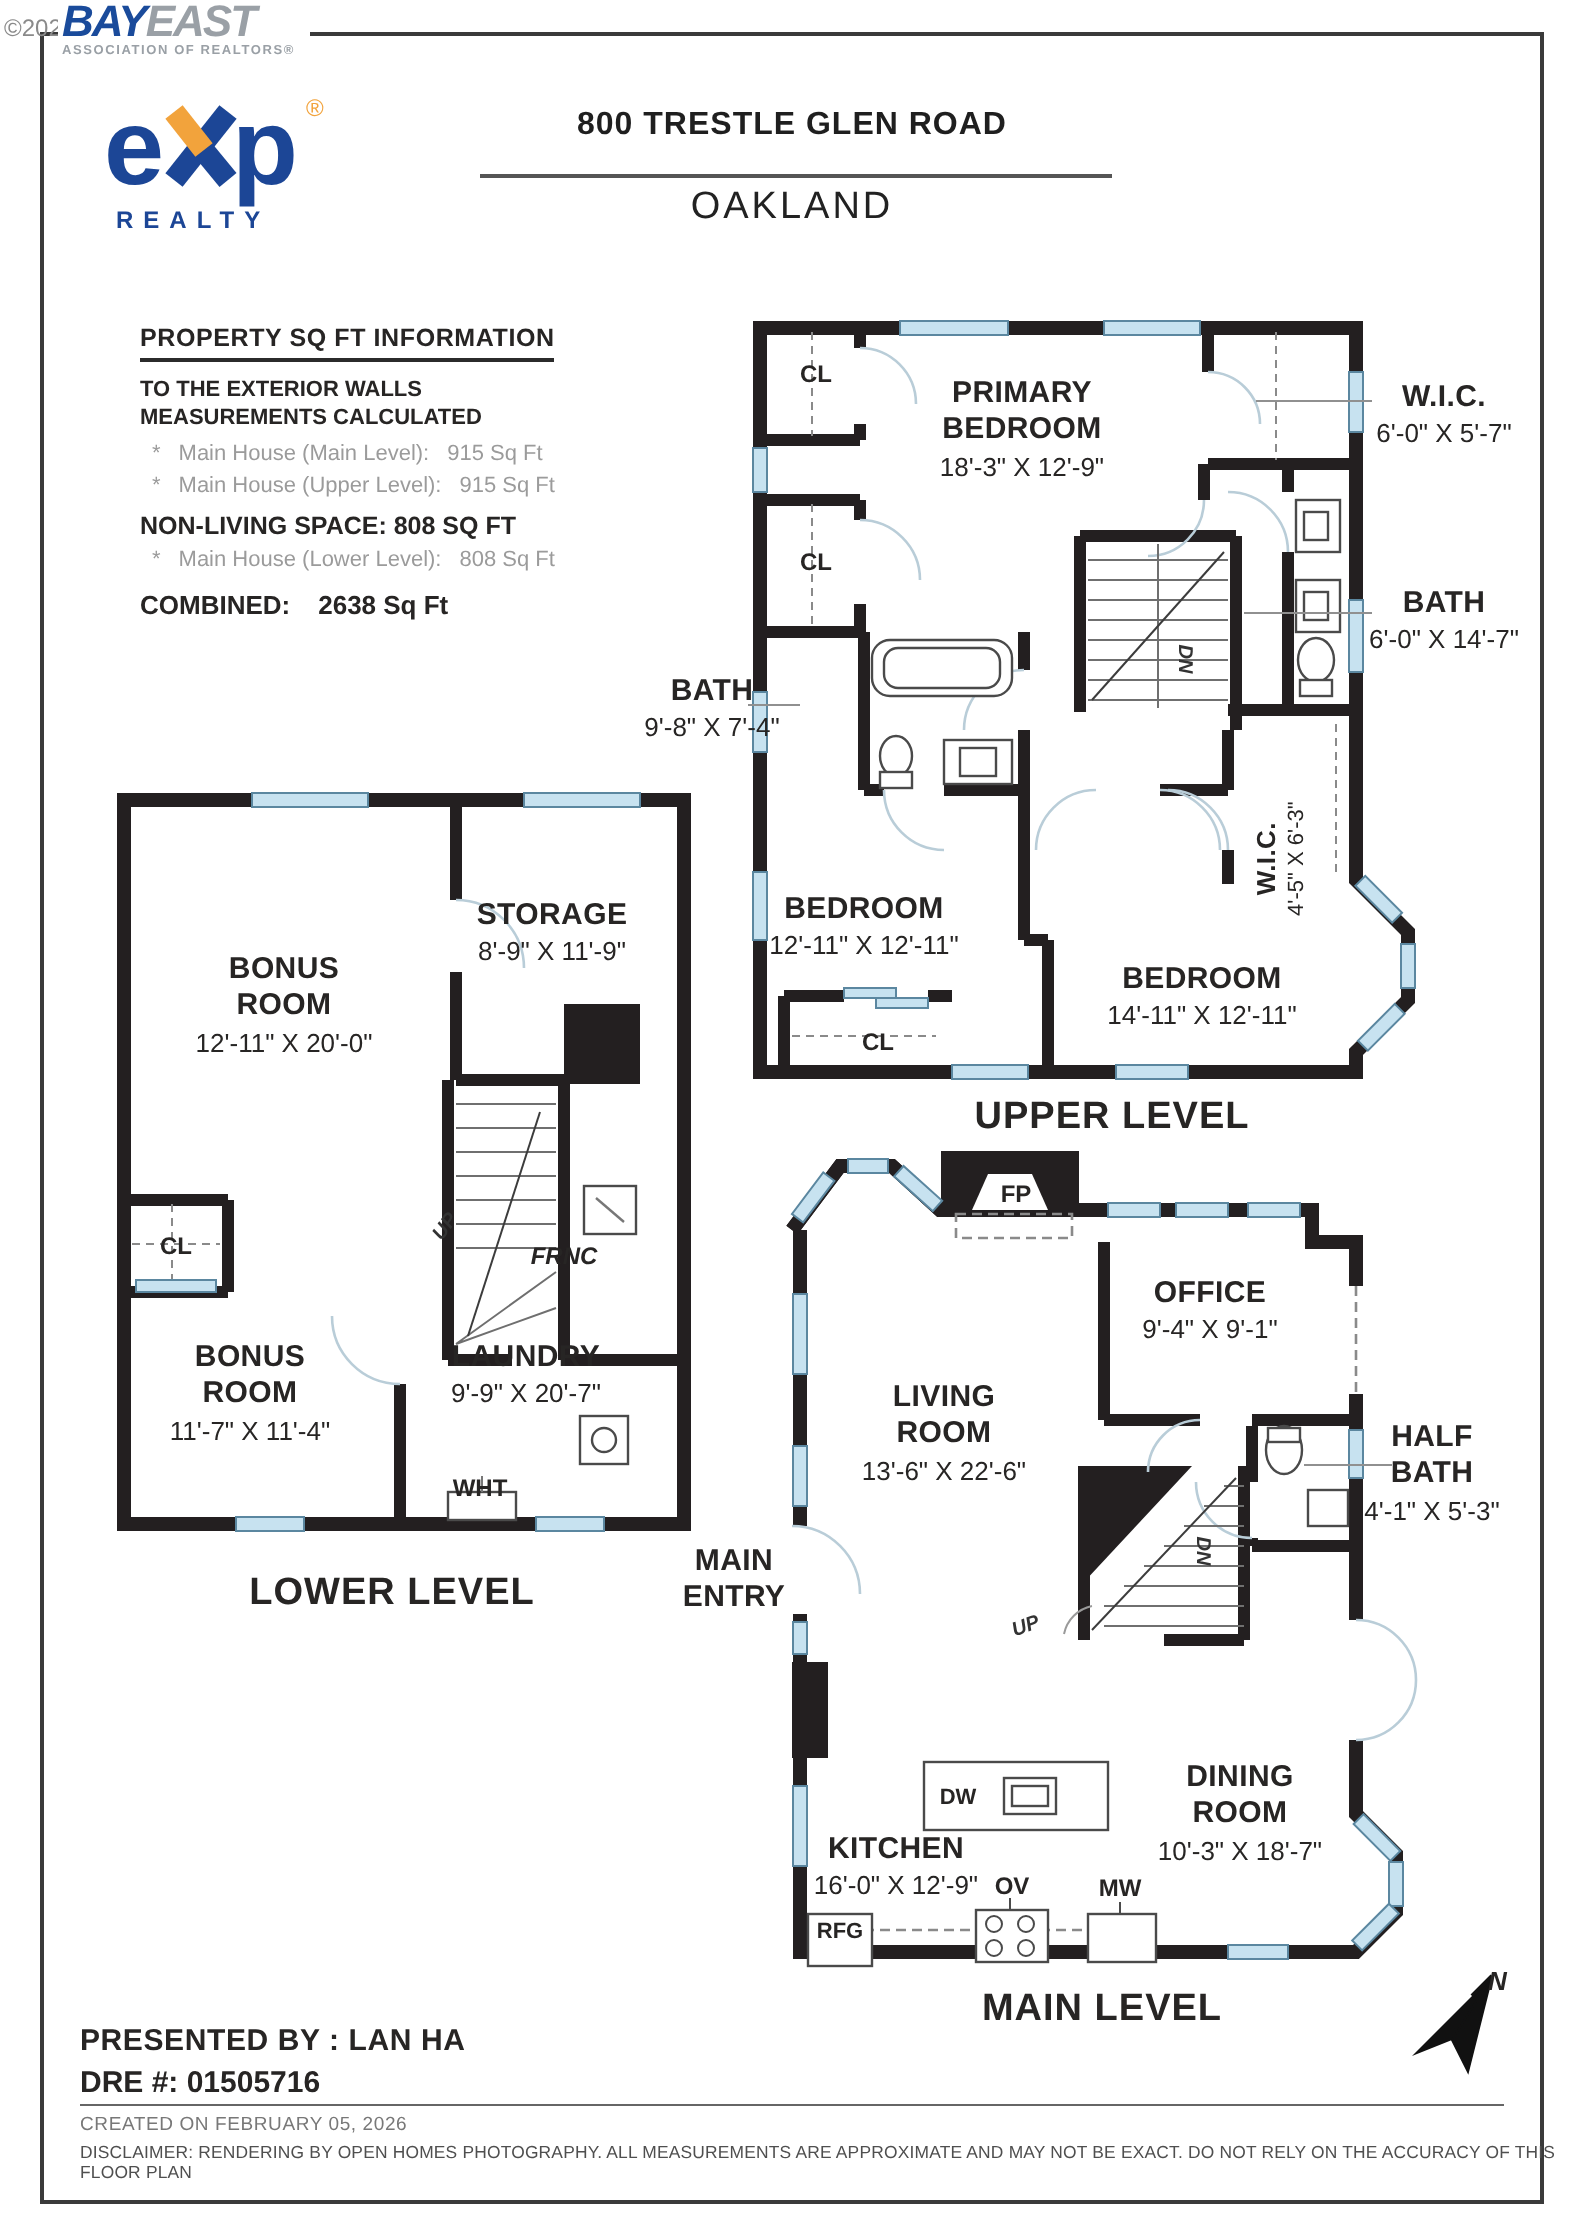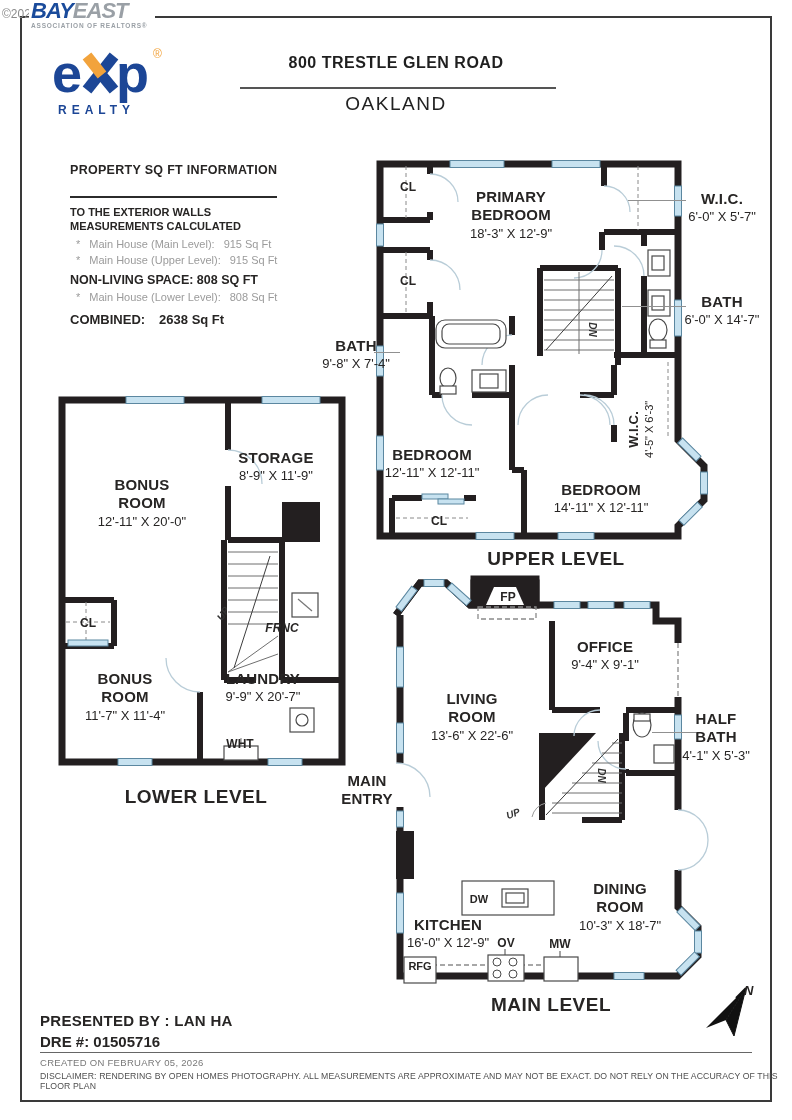--- a/index.html
+++ b/index.html
@@ -15,21 +15,21 @@
   .bayeast .east{color:#9aa0a6;}
   .bayeast .tag{font-size:6.5px;color:#9aa0a6;letter-spacing:.8px;font-weight:bold;margin-top:1px;}
   .title{position:absolute;left:196px;top:54px;width:400px;text-align:center;
          font-size:16px;font-weight:bold;letter-spacing:.5px;color:#1f1f1f;}
   .title-underline{position:absolute;left:240px;top:87px;width:316px;height:2px;background:#555;}
   .subtitle{position:absolute;left:196px;top:93px;width:400px;text-align:center;
             font-size:19px;letter-spacing:1.5px;color:#222;}
   
   .sqft{position:absolute;left:70px;top:160px;width:260px;}
   .sqft .head{font-size:12.5px;font-weight:bold;letter-spacing:.3px;border-bottom:2px solid #2b2b2b;
-              display:inline-block;padding-bottom:19px;}
+              display:inline-block;padding-bottom:3px;}
   .sqft .note{font-size:11px;font-weight:bold;line-height:1.3;margin-top:7px;}
   .sqft .sect{font-size:12.5px;font-weight:bold;margin-top:7px;}
   .sqft .item{font-size:11px;color:#9b9b9b;margin:4px 0 0 6px;}
   .sqft .item .star{margin-right:9px;}
   .sqft .item .val{margin-left:9px;}
   .sqft .combined{font-size:13px;font-weight:bold;margin-top:9px;}
   .sqft .combined .val{margin-left:14px;}
   
   .room-label{position:absolute;text-align:center;color:#272524;}
   .rname{font-weight:bold;font-size:15px;line-height:1.22;letter-spacing:.2px;display:block;margin:0 auto;}

